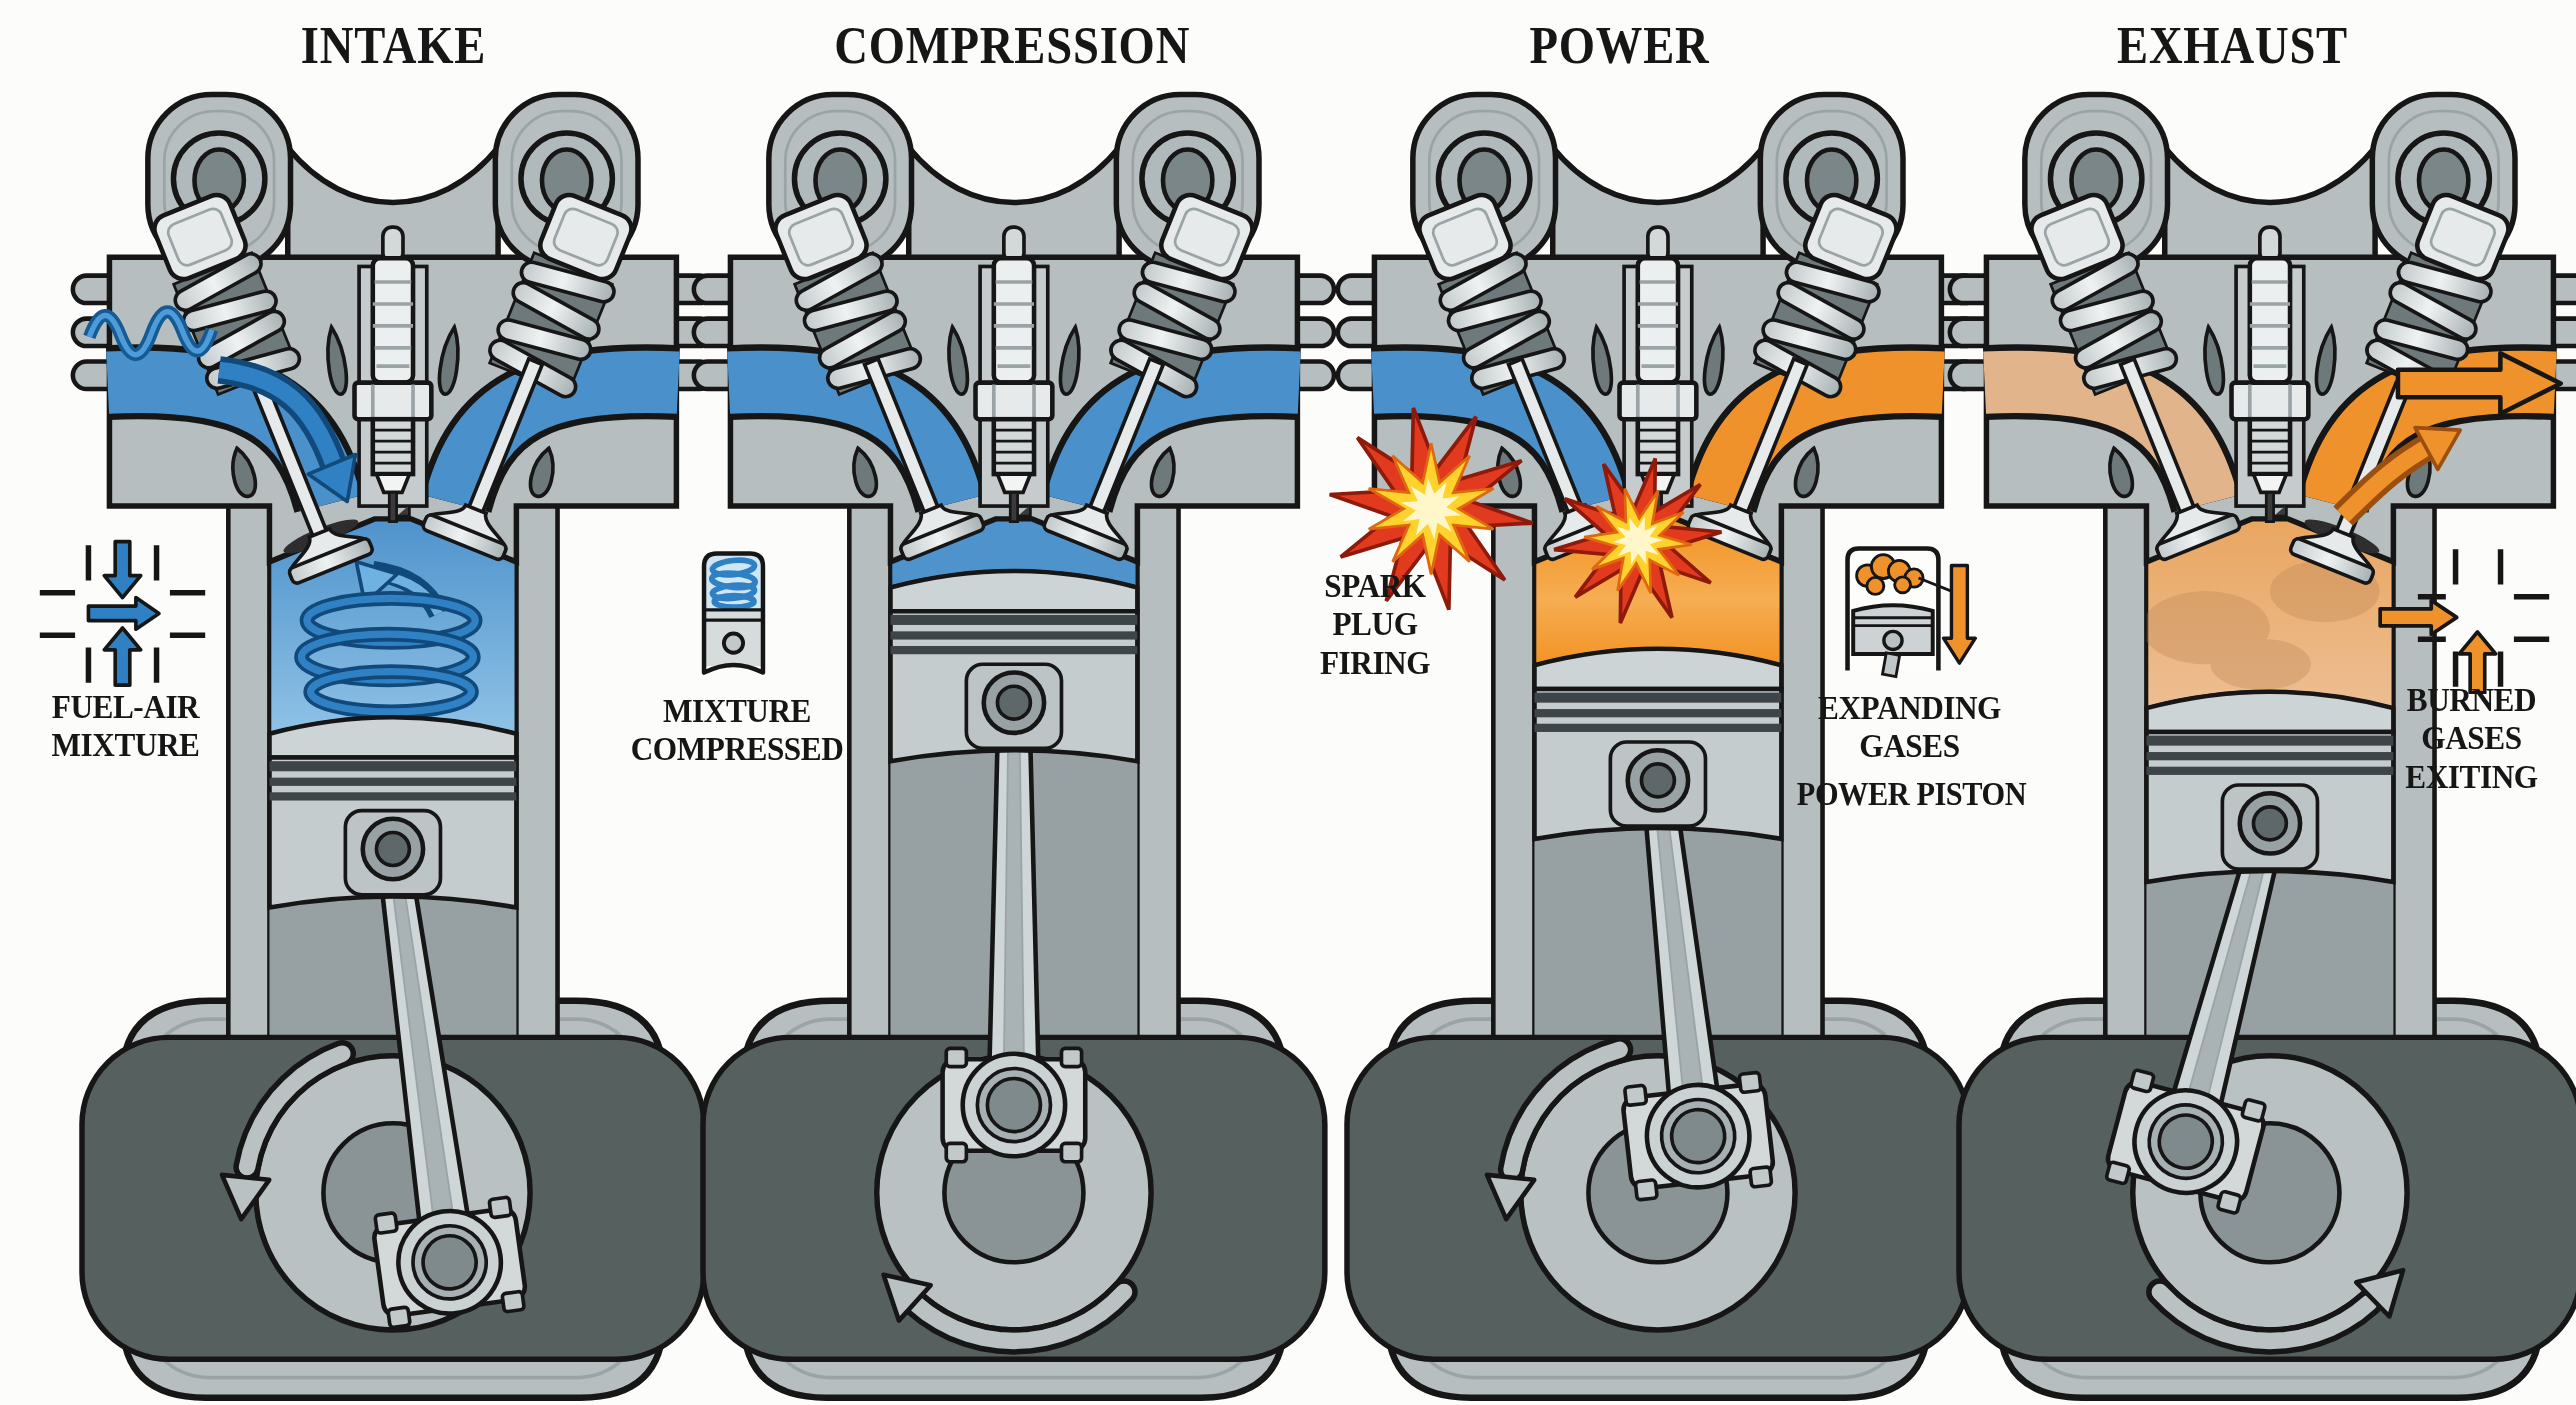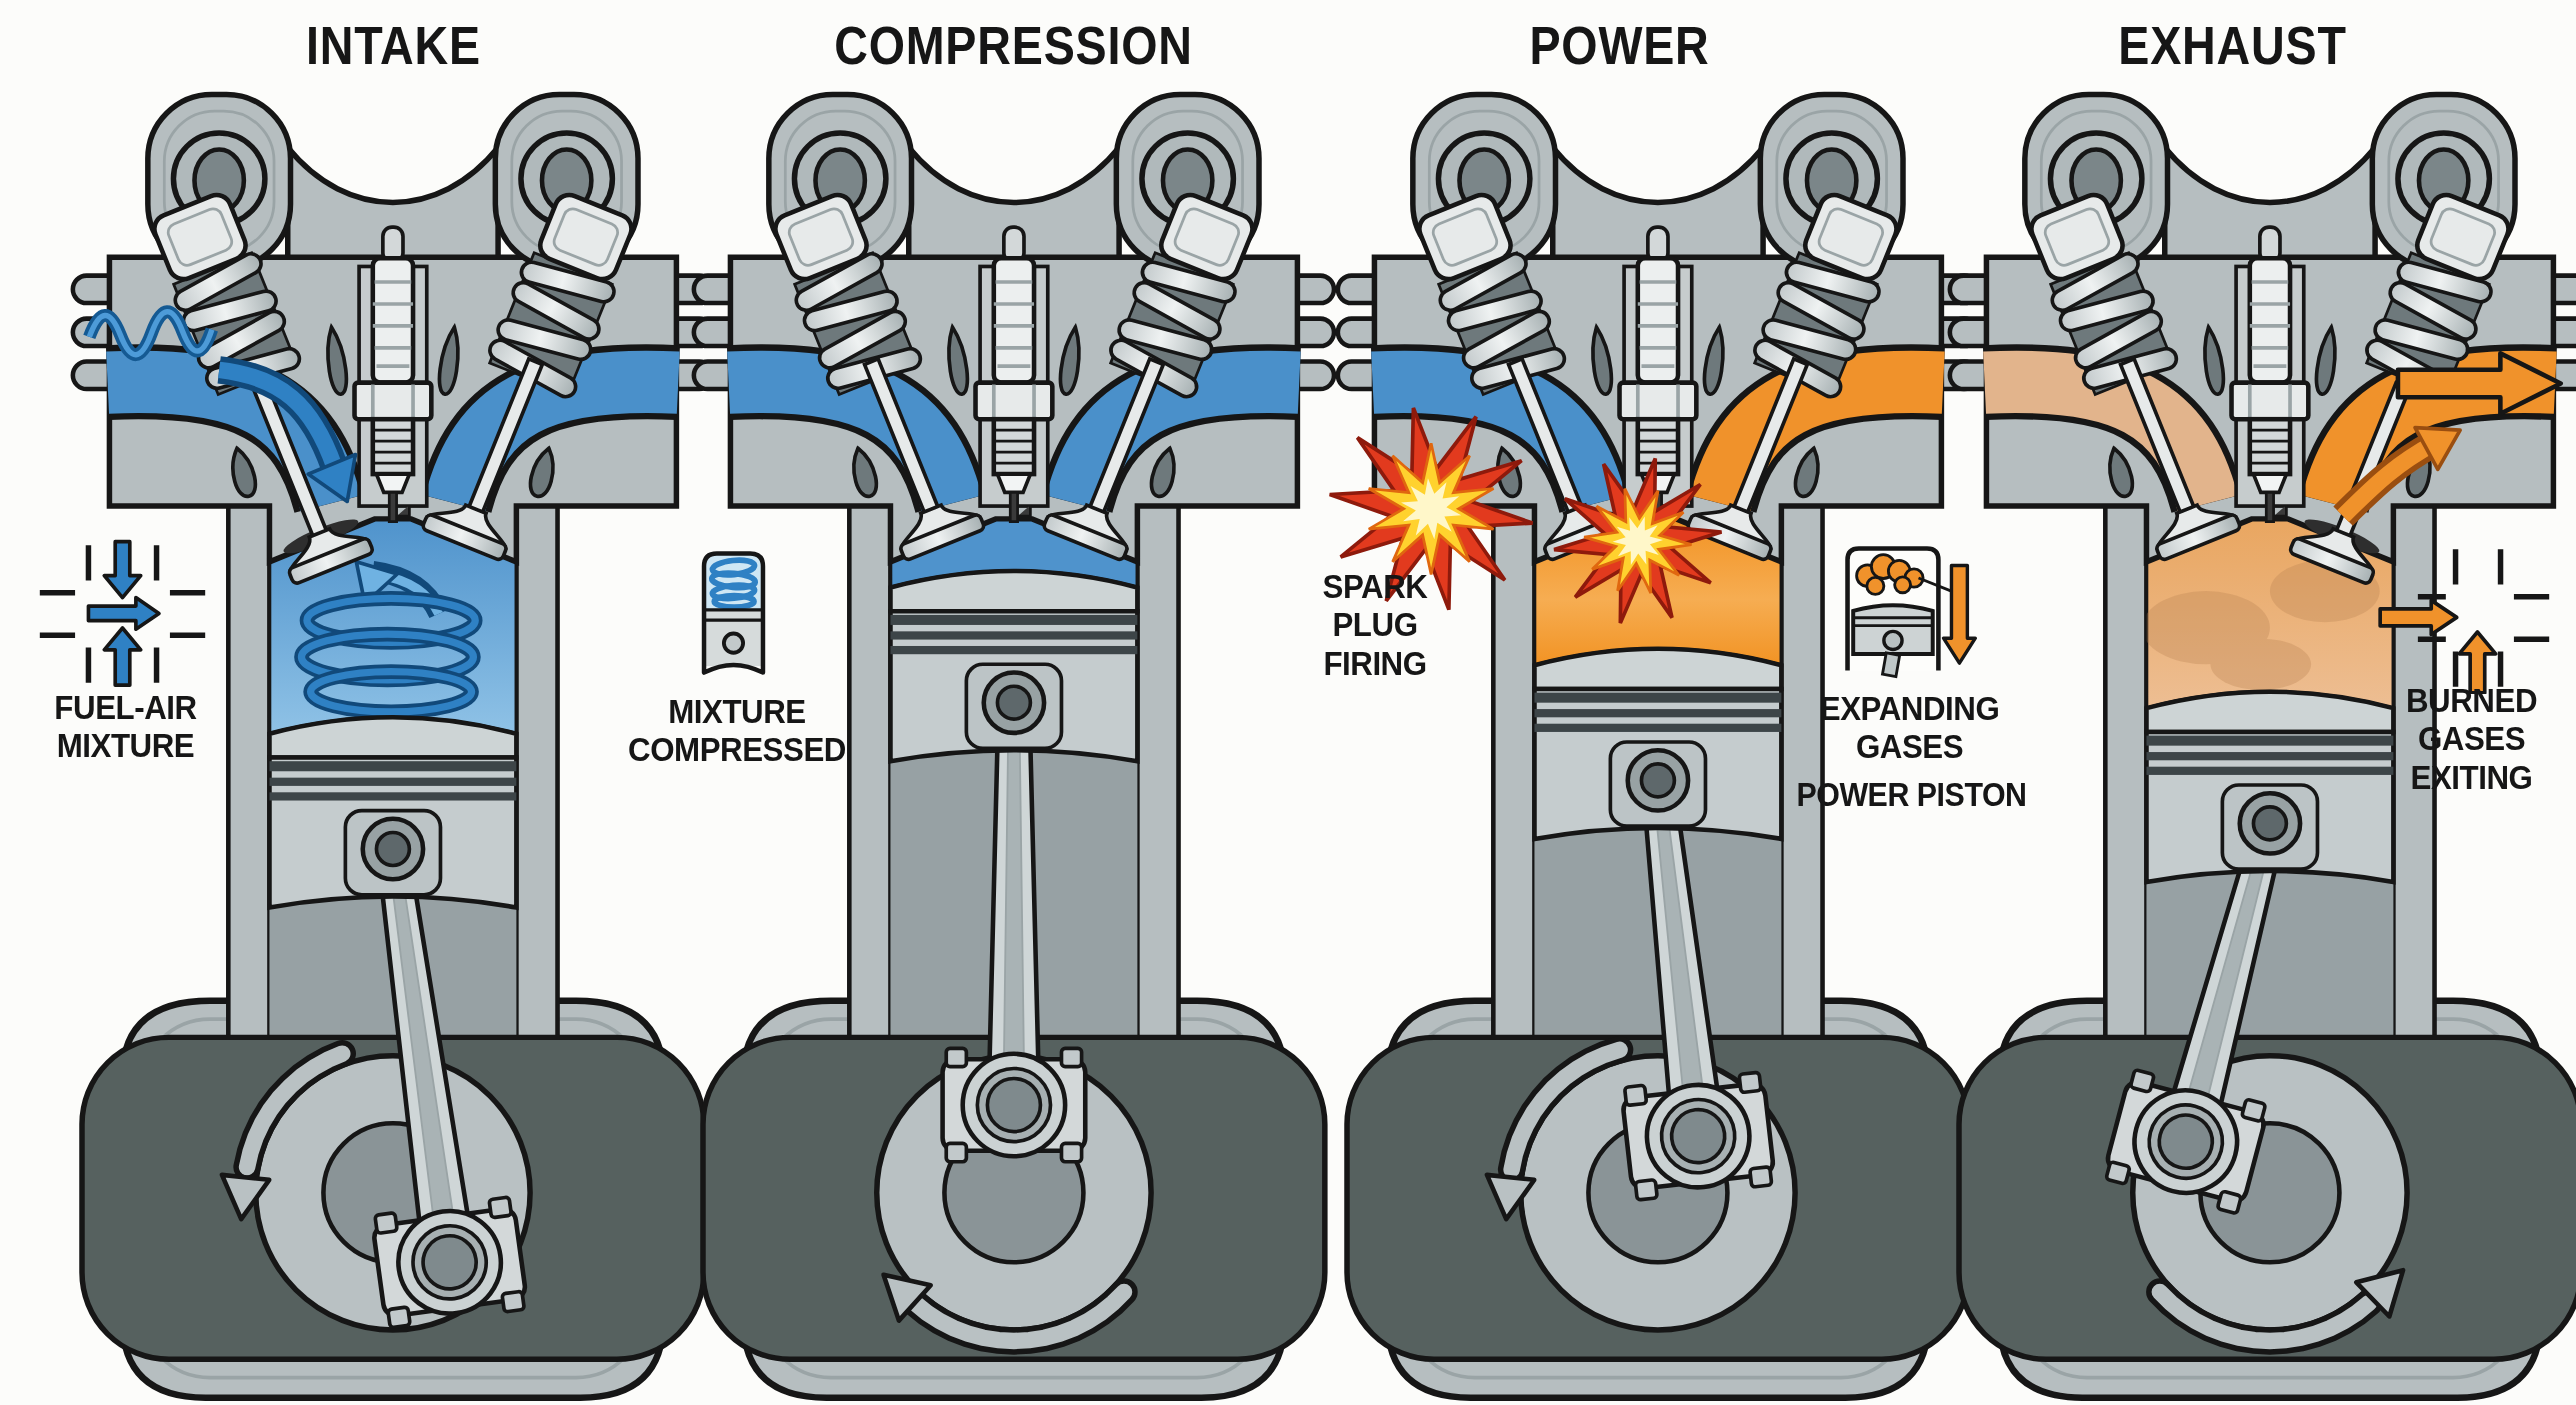--- a/index.html
+++ b/index.html
@@ -1,19 +1,19 @@
 <!DOCTYPE html>
 <html style="--ink: #161616; --blue: #2F81C4; --orange: #F0922B;font-size:14.6px"><head>
 <meta charset="utf-8">
 <style>
   html,body{margin:0;padding:0;background:#e8e8e8;}
   .page{
     position:relative; width:2576px; height:1405px; overflow:hidden;
     background:#FCFCFA;
-    font-family:Liberation Sans, sans-serif;
+    font-family:Liberation Serif, serif;
   }
   .title{
     position:absolute; top:14.6px; width:403px; text-align:center;
     font-weight:700; font-size:53px; color:#161616;
     transform:scaleX(.88); transform-origin:center top; letter-spacing:0.9px;
     white-space:nowrap;
   }
   .eng{ position:absolute; top:79px; width:695px; height:1326px; }
   .eng svg{ display:block; width:695px; height:1326px; overflow:visible;}
   .ann-icon{ position:absolute; }

